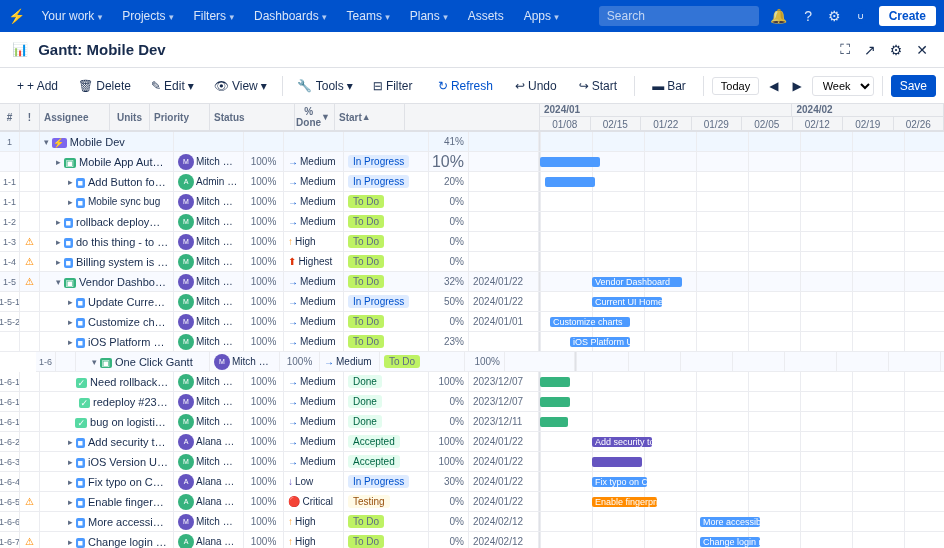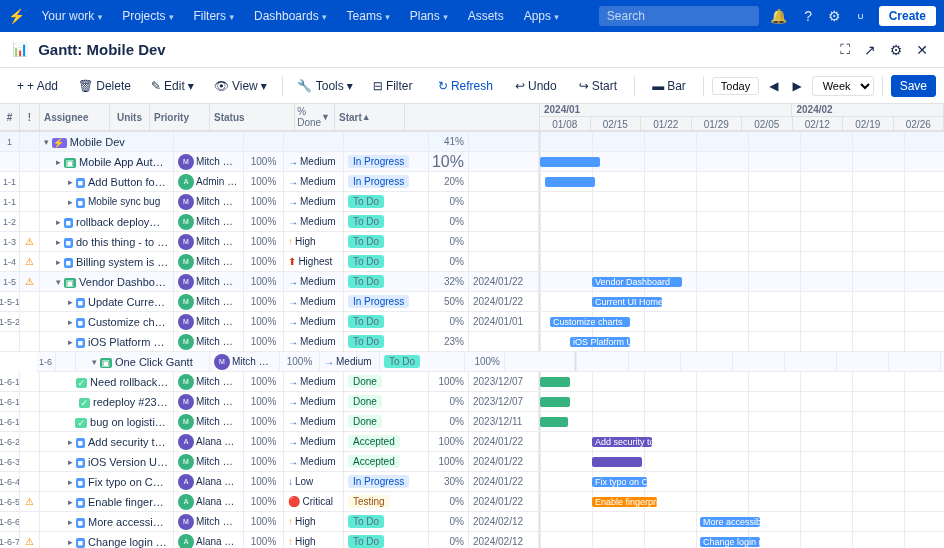--- a/index.html
+++ b/index.html
@@ -80,21 +80,21 @@
     .cell-start { width: 70px; min-width: 70px; }
 
     .status-badge {
       font-size: 10px;
       padding: 1px 5px;
       border-radius: 3px;
       font-weight: 500;
       white-space: nowrap;
     }
     .status-inprogress { background: #deebff; color: #0052cc; }
-    .status-todo { background: #5eead4; color: #5e6c84; }
+    .status-todo { background: #bef264; color: #5e6c84; }
     .status-done { background: #e3fcef; color: #006644; }
     .status-testing { background: #fffae6; color: #974f0c; }
     .status-accepted { background: #e3fcef; color: #006644; }
 
     
     .gantt-bar {
       position: absolute;
       height: 10px;
       top: 5px;
       border-radius: 2px;
@@ -231,21 +231,21 @@
 </div>
 
 <div class="col-header-row">
   <div class="fixed-cols" style="min-width:540px;max-width:540px;border-right:1px solid #dfe1e6;display:flex;height:28px;">
     <div class="col-h cell-num" style="border-right:1px solid #dfe1e6;font-size:10px;font-weight:600;color:#5e6c84;">#</div>
     <div class="col-h cell-flags" style="border-right:1px solid #dfe1e6;font-size:10px;font-weight:600;color:#5e6c84;">!</div>
     <div class="col-h cell-assignee" style="font-size:10px;font-weight:600;color:#5e6c84;border-right:1px solid #dfe1e6;">Assignee</div>
     <div class="col-h cell-units" style="font-size:10px;font-weight:600;color:#5e6c84;border-right:1px solid #dfe1e6;">Units</div>
     <div class="col-h cell-priority" style="font-size:10px;font-weight:600;color:#5e6c84;border-right:1px solid #dfe1e6;">Priority</div>
     <div class="col-h cell-status" style="font-size:10px;font-weight:600;color:#5e6c84;border-right:1px solid #dfe1e6;">Status</div>
-    <div class="col-h cell-pct" style="font-size:10px;font-weight:400;color:#5e6c84;border-right:1px solid #dfe1e6;">% Done <span style="font-size:9px">▼</span></div>
+    <div class="col-h cell-pct" style="font-size:10px;font-weight:700;color:#5e6c84;border-right:1px solid #dfe1e6;text-align:center;">% Done <span style="font-size:9px">▼</span></div>
     <div class="col-h cell-start" style="font-size:10px;font-weight:600;color:#5e6c84;">Start <span style="font-size:9px">▲</span></div>
   </div>
   <div class="date-headers" style="flex:1;overflow:hidden;">
     <div class="date-group-row">
       <div class="date-col" style="width:260px;justify-content:flex-start;padding-left:4px;">2024/01</div>
       <div class="date-col" style="width:156px;justify-content:flex-start;padding-left:4px;">2024/02</div>
     </div>
     <div class="date-week-row">
       <div class="date-col" style="width:52px;">01/08</div>
       <div class="date-col" style="width:52px;">02/15</div>

